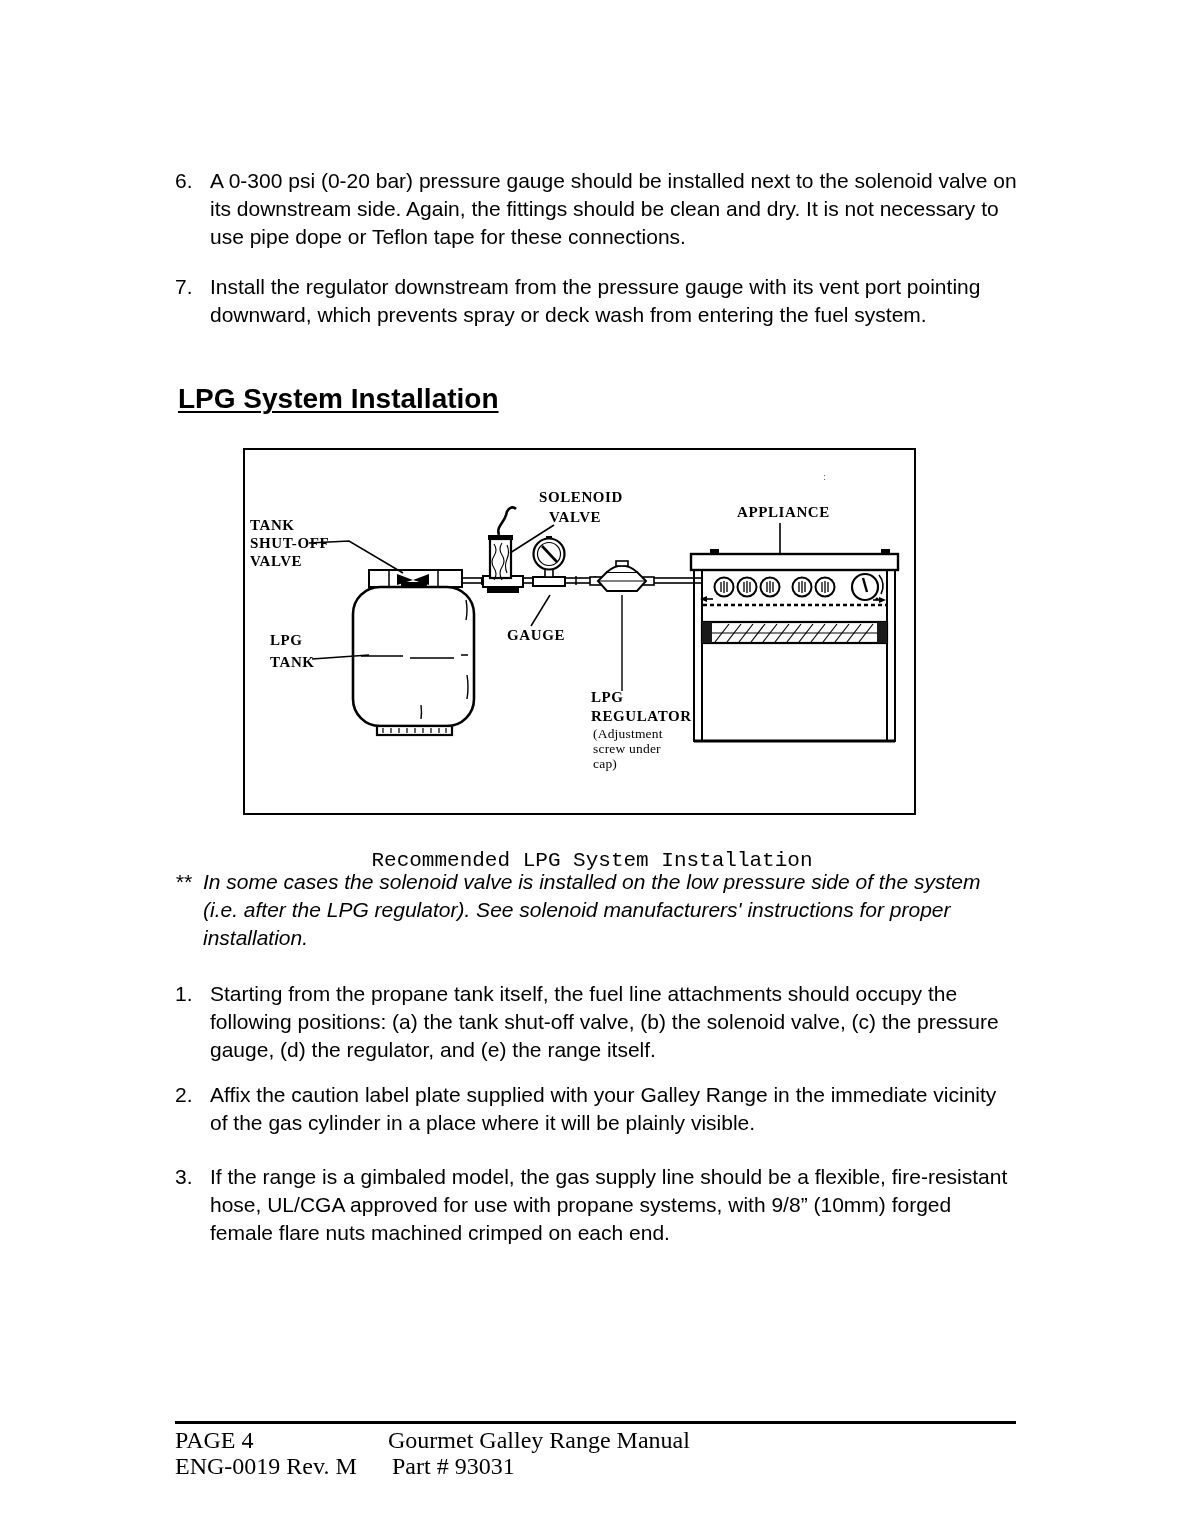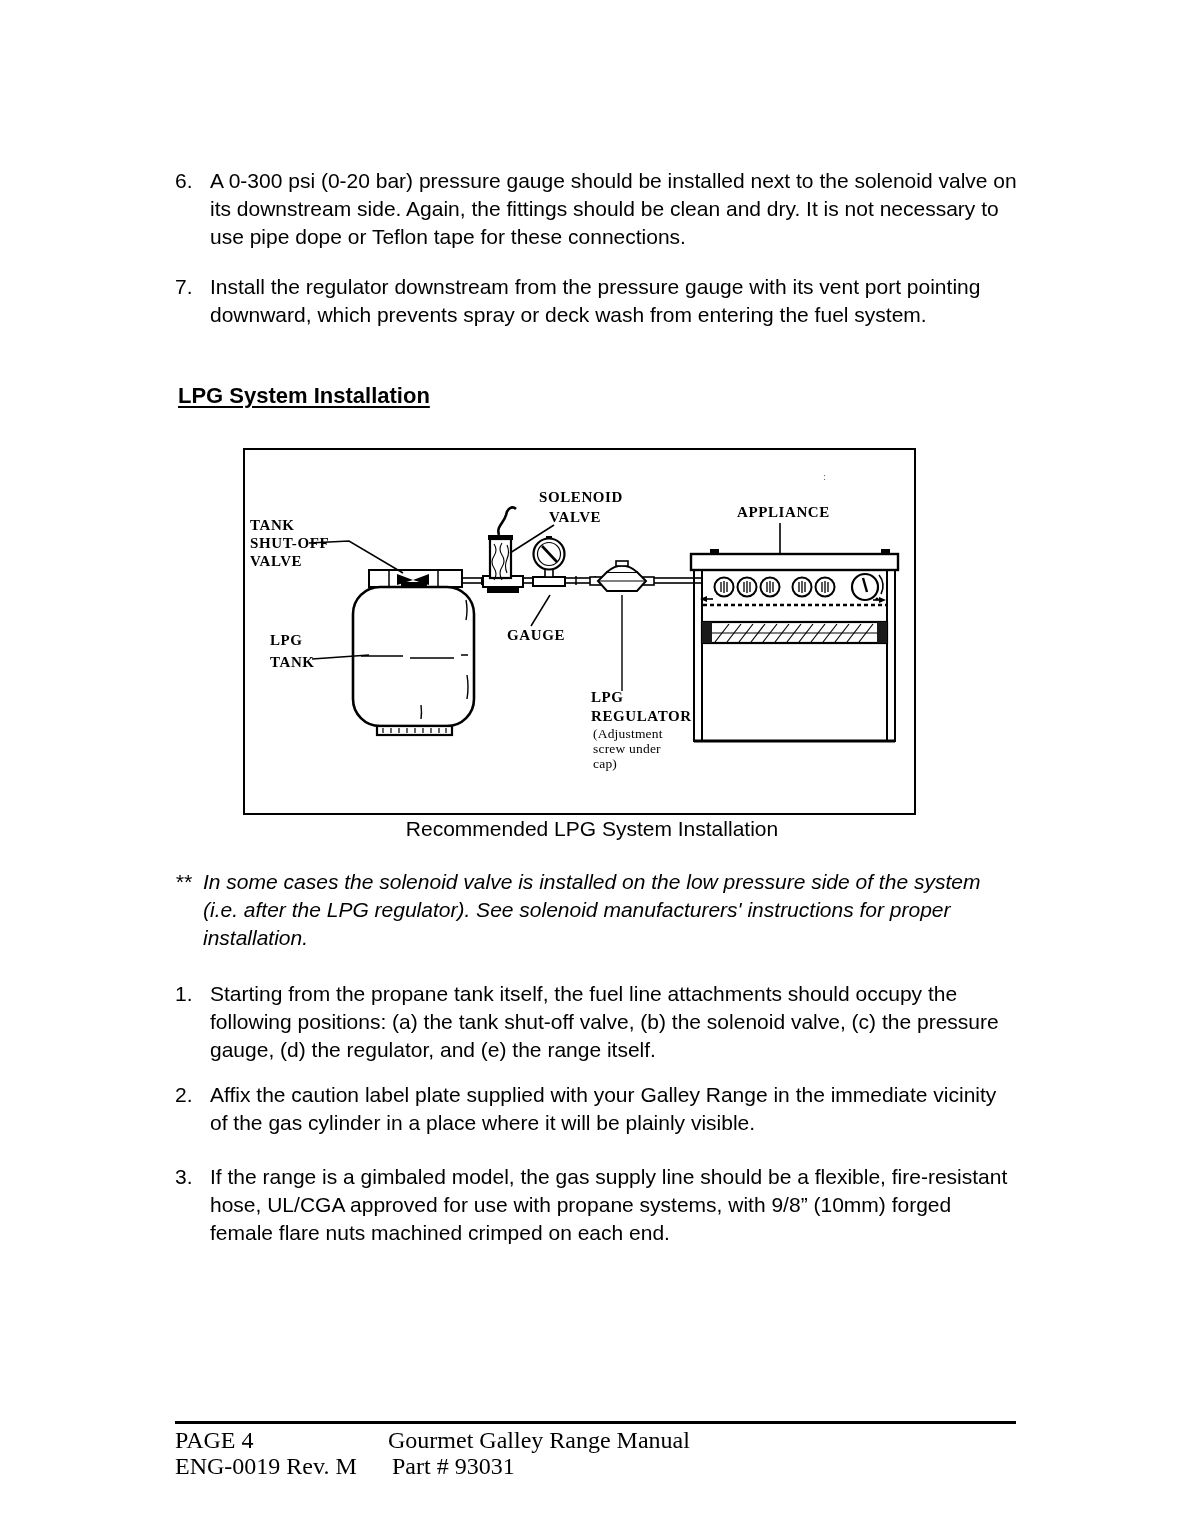--- a/index.html
+++ b/index.html
@@ -4,21 +4,21 @@
 <style>
   html,body{margin:0;padding:0;background:#e8e8e8;}
   #page{position:relative;width:1190px;height:1540px;background:#ffffff;color:#000;
         font-family:"Liberation Sans",sans-serif;overflow:hidden;}
   .abs{position:absolute;}
   
   .li{display:flex;font-size:21px;line-height:28px;}
   .li .num{width:35px;flex:none;}
   .li .txt{width:808px;}
   
-  .heading{font-size:22px;font-weight:bold;text-decoration:underline;
+  .heading{font-size:28px;font-weight:bold;text-decoration:underline;
            text-decoration-thickness:2px;text-underline-offset:3px;}
   
   .frame{border:2px solid #000;background:#fff;}
   .caption{width:690px;text-align:center;font-size:21px;line-height:28px;}
   
   .note{display:flex;font-size:21px;line-height:28px;font-style:italic;}
   .note .mark{width:28px;flex:none;}
   .note .txt{width:812px;}
   
   .rule{background:#000;height:3px;}
@@ -186,21 +186,21 @@
       <g>
         <text class="dlabel" x="346" y="252">LPG</text>
         <text class="dlabel" x="346" y="271">REGULATOR</text>
         <text class="dsmall" x="348" y="288">(Adjustment</text>
         <text class="dsmall" x="348" y="303">screw under</text>
         <text class="dsmall" x="348" y="318">cap)</text>
       </g>
     </svg>
   </div>
 
-  <div class="caption abs" style="left:247px;top:815px;">Recommended LPG System Installation</div>
+  <div class="caption abs" style="left:247px;top:847px;font-family:Liberation Mono, monospace;">Recommended LPG System Installation</div>
 
   <div class="note abs" style="left:175px;top:868px;">
     <span class="mark">**</span>
     <div class="txt">In some cases the solenoid valve is installed on the low pressure side of the system (i.e. after the LPG regulator). See solenoid manufacturers' instructions for proper installation.</div>
   </div>
 
   <div class="li abs" style="left:175px;top:980px;">
     <span class="num">1.</span>
     <div class="txt">Starting from the propane tank itself, the fuel line attachments should occupy the following positions: (a) the tank shut-off valve, (b) the solenoid valve, (c) the pressure gauge, (d) the regulator, and (e) the range itself.</div>
   </div>

